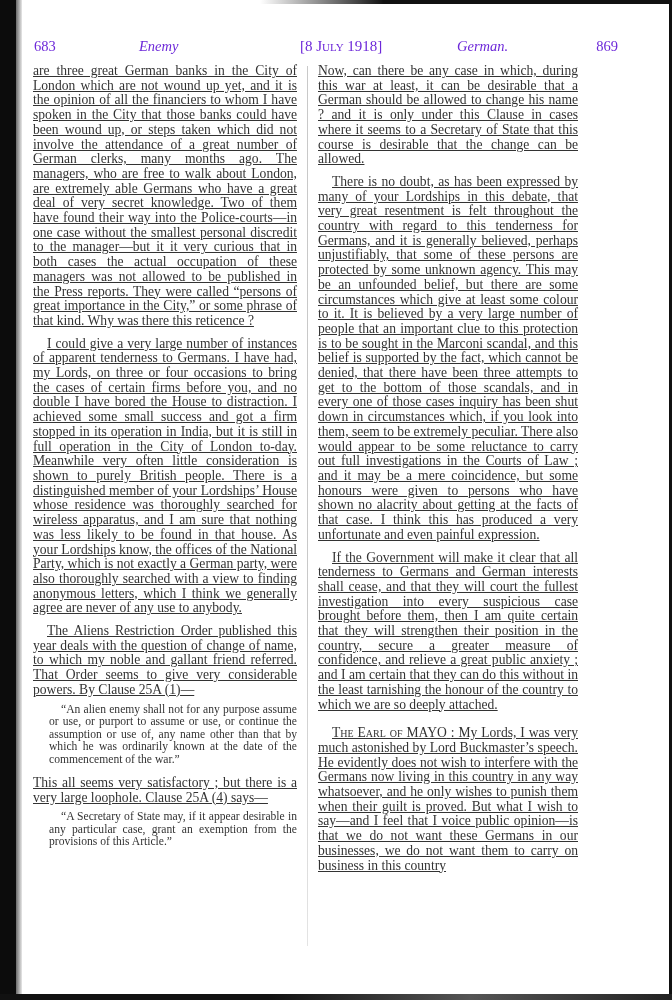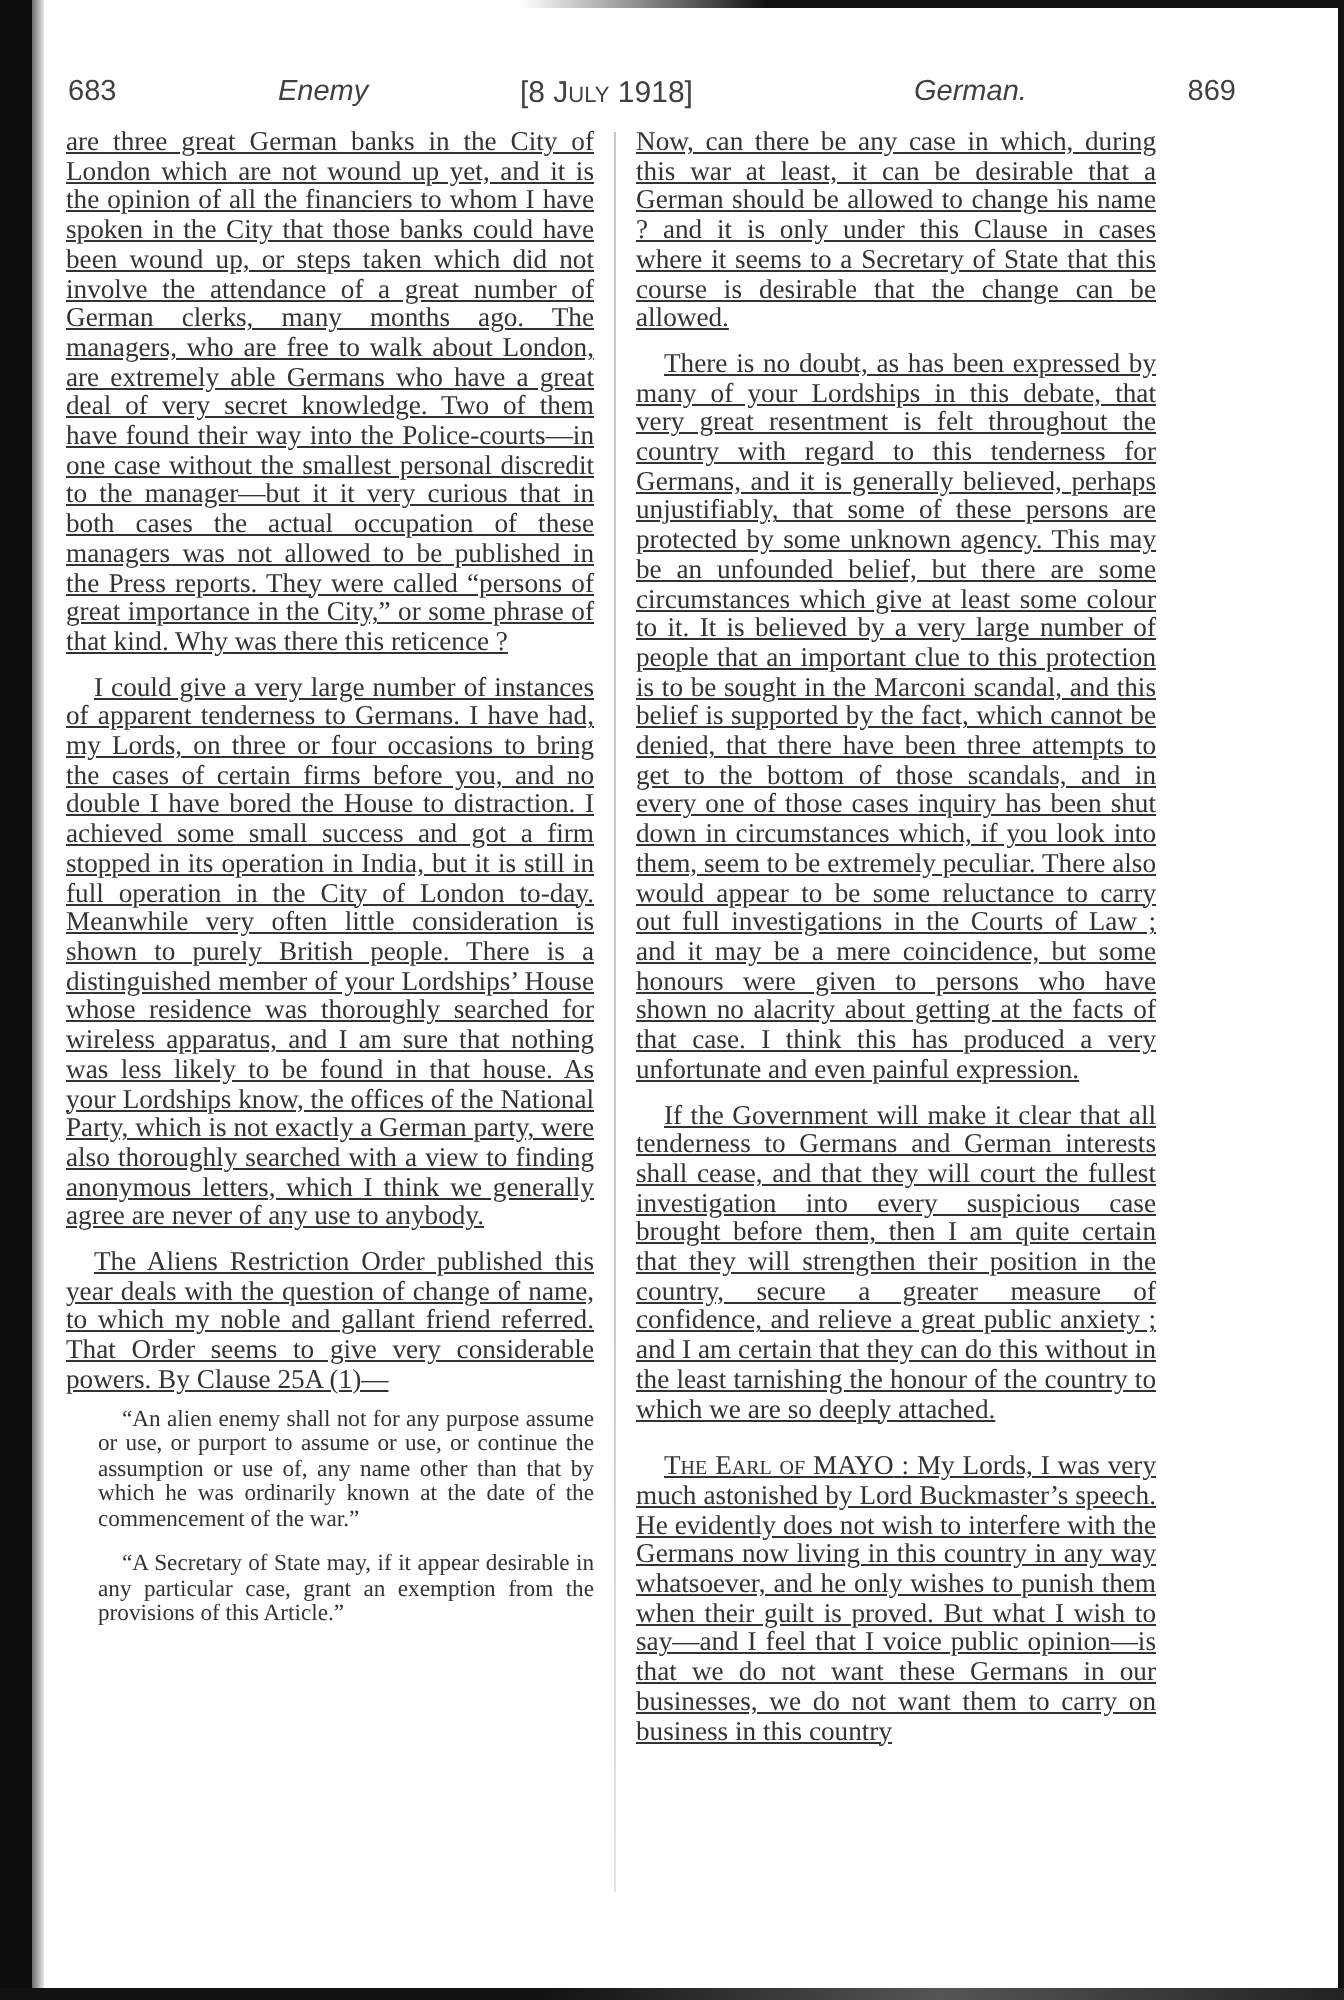--- a/index.html
+++ b/index.html
@@ -3,28 +3,28 @@
 <meta charset="utf-8">
 <style>
   html,body{margin:0;padding:0;}
   body{width:672px;height:1000px;background:#ffffff;position:relative;overflow:hidden;
     font-family:"DejaVu Serif","Liberation Serif",serif;color:#2a2a2a;}
   .left-edge{position:absolute;left:0;top:0;width:16px;height:1000px;background:#0c0c0c;}
   .left-edge-inner{position:absolute;left:16px;top:0;width:6px;height:1000px;background:linear-gradient(90deg,#6a6a6a,#e8e8e8);}
   .top-edge{position:absolute;left:260px;top:0;width:412px;height:4px;background:linear-gradient(90deg,rgba(0,0,0,0),#111 30%);}
   .right-edge{position:absolute;right:0;top:0;width:3px;height:1000px;background:#111;}
   .bottom-edge{position:absolute;left:0;bottom:0;width:672px;height:6px;background:linear-gradient(90deg,#111 0%,#111 40%,#555 70%,#222 100%);}
-  .header{position:absolute;top:38px;left:34px;width:584px;height:20px;font-family:Liberation Sans, sans-serif;font-size:14.5px;color:#404040;}
+  .header{position:absolute;top:38px;left:34px;width:584px;height:20px;font-family:Liberation Serif, serif;font-size:14.5px;color:#6d28d9;}
   .header span{position:absolute;top:0;white-space:nowrap;}
   .hd-pl{left:0;}
   .hd-sec{left:105px;font-style:italic;text-align:center;}
   .hd-date{left:226px;font-size:15px;}
   .hd-sec2{left:423px;font-style:italic;}
   .hd-pr{right:0;}
-  .sc{font-variant:small-caps;}
+  .sc{font-variant:small-caps;margin-left:40px;}
   .col{position:absolute;top:64px;font-family:"Liberation Serif",serif;font-size:13.6px;line-height:14.7px;color:#333;text-align:justify;}
   .col-left{left:33px;width:264px;}
   .col-right{left:318px;width:260px;}
   .divider{position:absolute;left:307px;top:66px;width:1px;height:880px;background:linear-gradient(#bbb 60%,#ddd);opacity:.8;}
   .para{margin:0 0 8px 0;text-indent:14px;text-decoration:underline;}
   .para.noindent{text-indent:0;}
   .para.tight{margin-bottom:0;}
   .quote{font-size:11.6px;line-height:12.5px;margin:6px 0 10px 16px;text-indent:12px;text-align:justify;color:#333;}
   .speaker{font-variant:small-caps;}
 </style>
@@ -45,20 +45,21 @@
   <span class="hd-pr">869</span>
 </div>
 
 <div class="divider"></div>
 
 <div class="col col-left">
   <p class="para noindent">are three great German banks in the City of London which are not wound up yet, and it is the opinion of all the financiers to whom I have spoken in the City that those banks could have been wound up, or steps taken which did not involve the attendance of a great number of German clerks, many months ago. The managers, who are free to walk about London, are extremely able Germans who have a great deal of very secret knowledge. Two of them have found their way into the Police-courts—in one case without the smallest personal discredit to the manager—but it it very curious that in both cases the actual occupation of these managers was not allowed to be published in the Press reports. They were called “persons of great importance in the City,” or some phrase of that kind. Why was there this reticence ?</p>
   <p class="para">I could give a very large number of instances of apparent tenderness to Germans. I have had, my Lords, on three or four occasions to bring the cases of certain firms before you, and no double I have bored the House to distraction. I achieved some small success and got a firm stopped in its operation in India, but it is still in full operation in the City of London to-day. Meanwhile very often little consideration is shown to purely British people. There is a distinguished member of your Lordships’ House whose residence was thoroughly searched for wireless apparatus, and I am sure that nothing was less likely to be found in that house. As your Lordships know, the offices of the National Party, which is not exactly a German party, were also thoroughly searched with a view to finding anonymous letters, which I think we generally agree are never of any use to anybody.</p>
   <p class="para tight">The Aliens Restriction Order published this year deals with the question of change of name, to which my noble and gallant friend referred. That Order seems to give very considerable powers. By Clause 25A (1)—</p>
   <p class="quote">“An alien enemy shall not for any purpose assume or use, or purport to assume or use, or continue the assumption or use of, any name other than that by which he was ordinarily known at the date of the commencement of the war.”</p>
+  <p class="para noindent tight">This all seems very satisfactory ; but there is a very large loophole. Clause 25A (4) says—</p>
   <p class="quote">“A Secretary of State may, if it appear desirable in any particular case, grant an exemption from the provisions of this Article.”</p>
 </div>
 
 <div class="col col-right">
   <p class="para noindent">Now, can there be any case in which, during this war at least, it can be desirable that a German should be allowed to change his name ? and it is only under this Clause in cases where it seems to a Secretary of State that this course is desirable that the change can be allowed.</p>
   <p class="para">There is no doubt, as has been expressed by many of your Lordships in this debate, that very great resentment is felt throughout the country with regard to this tenderness for Germans, and it is generally believed, perhaps unjustifiably, that some of these persons are protected by some unknown agency. This may be an unfounded belief, but there are some circumstances which give at least some colour to it. It is believed by a very large number of people that an important clue to this protection is to be sought in the Marconi scandal, and this belief is supported by the fact, which cannot be denied, that there have been three attempts to get to the bottom of those scandals, and in every one of those cases inquiry has been shut down in circumstances which, if you look into them, seem to be extremely peculiar. There also would appear to be some reluctance to carry out full investigations in the Courts of Law ; and it may be a mere coincidence, but some honours were given to persons who have shown no alacrity about getting at the facts of that case. I think this has produced a very unfortunate and even painful expression.</p>
   <p class="para">If the Government will make it clear that all tenderness to Germans and German interests shall cease, and that they will court the fullest investigation into every suspicious case brought before them, then I am quite certain that they will strengthen their position in the country, secure a greater measure of confidence, and relieve a great public anxiety ; and I am certain that they can do this without in the least tarnishing the honour of the country to which we are so deeply attached.</p>
   <p class="para" style="margin-top:14px"><span class="speaker">The Earl of MAYO</span> <span>: My Lords, I was very much astonished by Lord Buckmaster’s speech. He evidently does not wish to interfere with the Germans now living in this country in any way whatsoever, and he only wishes to punish them when their guilt is proved. But what I wish to say—and I feel that I voice public opinion—is that we do not want these Germans in our businesses, we do not want them to carry on business in this country</span></p>
 </div>
 

